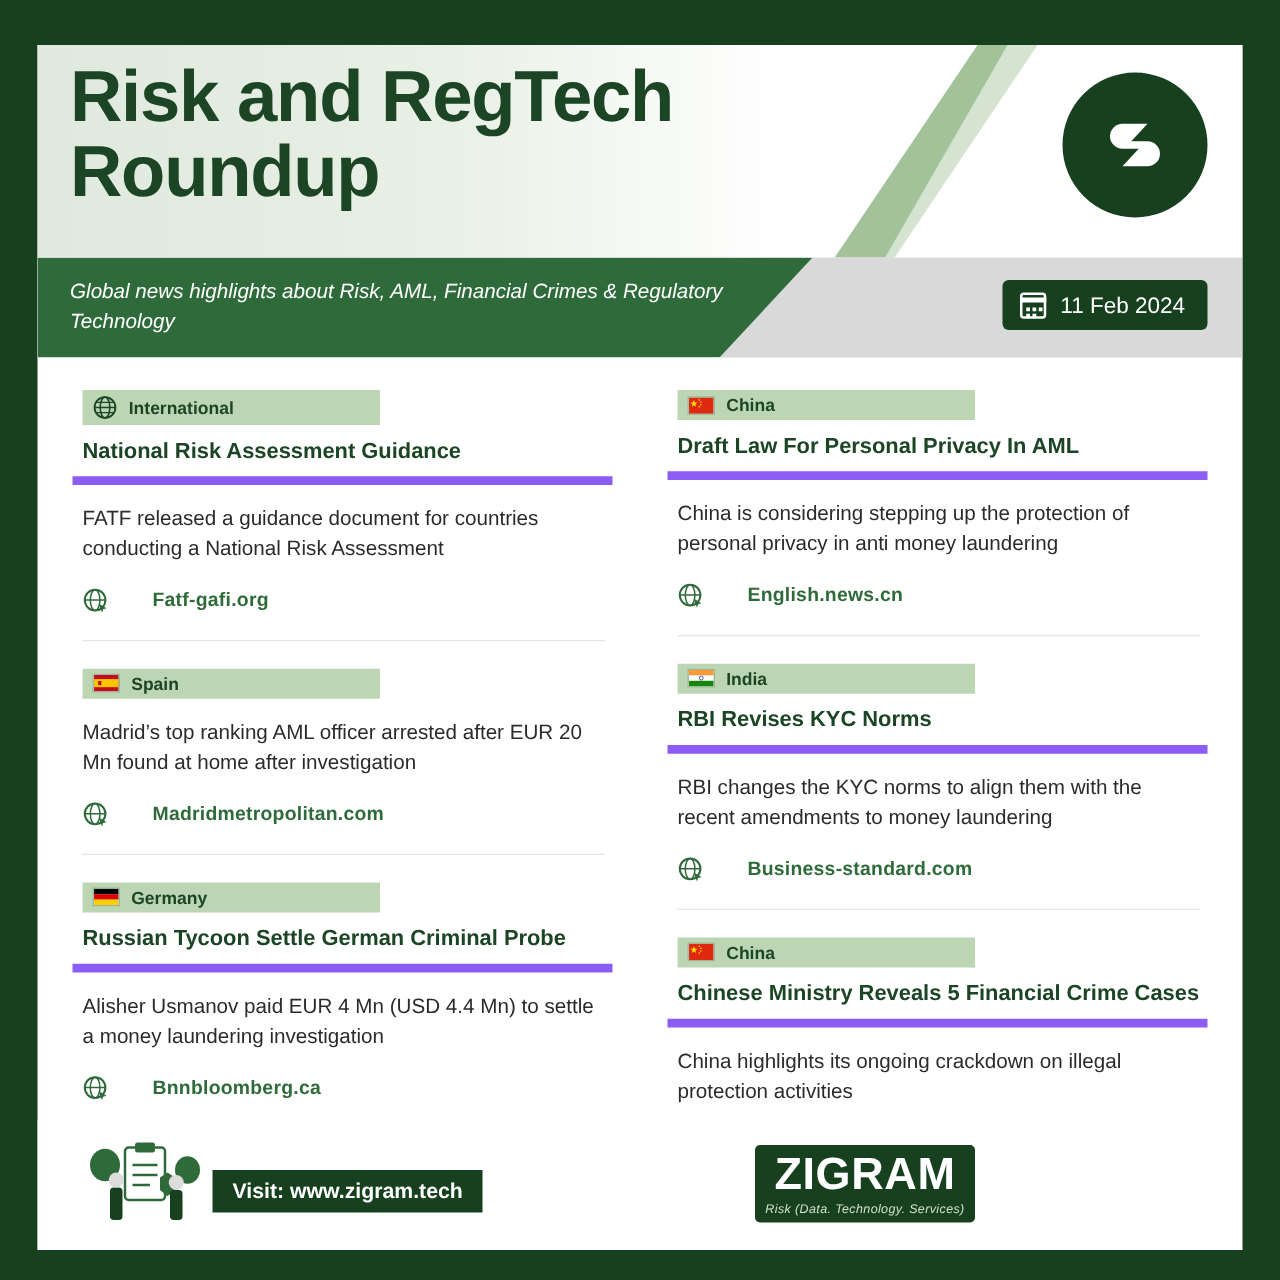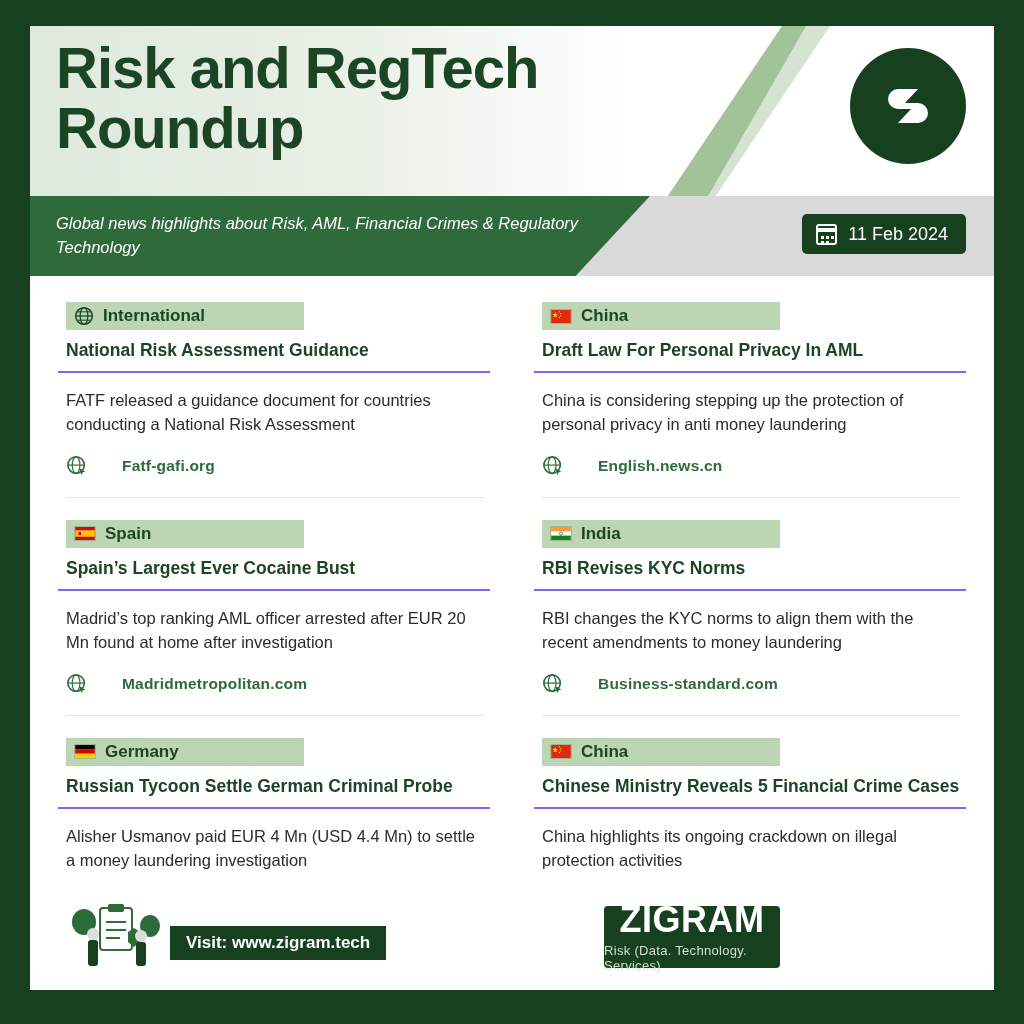--- a/index.html
+++ b/index.html
@@ -4,21 +4,21 @@
 <style>
   * { box-sizing: border-box; margin: 0; padding: 0; }
   html, body {
     width: 1024px; height: 1024px;
     background: #17401f;
     font-family: "Liberation Sans", sans-serif;
     overflow: hidden;
   }
   #card {
     position: absolute;
-    left: 30px; top: 26px;
+    left: 30px; top: 36px;
     width: 964px; height: 964px;
     background: #ffffff;
     overflow: hidden;
   }
 
   
   .header {
     position: relative;
     height: 170px;
     background: #ffffff;
@@ -126,40 +126,40 @@
   .tag-row {
     display: flex; align-items: center;
     gap: 9px;
     background: #bcd6b4;
     padding: 4px 10px 4px 8px;
     width: fit-content;
     min-width: 238px;
     margin-left: 8px;
   }
   .tag-label {
-    font-size: 17px;
+    font-size: 14px;
     font-weight: bold;
     color: #1b4524;
   }
   .flag {
     width: 22px; height: 15px;
     flex: 0 0 auto;
     border: 1px solid rgba(0,0,0,.15);
     display: block;
   }
   .globe-tag {
     width: 20px; height: 20px; flex:0 0 auto;
   }
 
   .headline {
     font-size: 17.5px;
     font-weight: bold;
     color: #1b4524;
     padding: 10px 4px 10px 8px;
-    border-bottom: 2px solid #8b5cf6;
+    border-bottom: 7px solid #8b5cf6;
     line-height: 1.2;
     white-space: nowrap;
   }
   .summary {
     font-size: 16.5px;
     color: #2b2b2b;
     line-height: 1.45;
     padding: 16px 6px 0 8px;
   }
   .source {
@@ -203,21 +203,21 @@
     background: #17401f;
     border-radius: 4px;
     display: flex; flex-direction: column;
     align-items: center; justify-content: center;
   }
   .zigram-word {
     font-size: 36px; font-weight: bold; color: #ffffff; letter-spacing: .5px;
     line-height: 1;
   }
   .zigram-tag {
-    font-size: 13px; color: #cfe0cb; margin-top: 5px; letter-spacing: .3px;
+    font-size: 10px; color: #cfe0cb; margin-top: 5px; letter-spacing: .3px; font-style: italic;
   }
   .mascot { position: absolute; left: 36px; bottom: 20px; }
 </style>
 </head>
 <body>
 
 <div id="card">
 
   <div class="header">
     <div class="header-tint"></div>
@@ -273,21 +273,20 @@
 
       <div class="item">
         <div class="tag-row">
           <svg class="flag" viewBox="0 0 30 20">
             <rect width="30" height="20" fill="#c60b1e"></rect>
             <rect y="5" width="30" height="10" fill="#ffc400"></rect>
             <rect x="5" y="7.5" width="4" height="5" fill="#c60b1e"></rect>
           </svg>
           <span class="tag-label">Spain</span>
         </div>
-        <div class="headline">Spain’s Largest Ever Cocaine Bust</div>
         <div class="summary">Madrid’s top ranking AML officer arrested after EUR 20 Mn found at home after investigation</div>
         <div class="source">
           <svg width="22" height="22" viewBox="0 0 24 24">
             <circle cx="11" cy="11" r="9" fill="none" stroke="#2f6b3a" stroke-width="1.8"></circle>
             <ellipse cx="11" cy="11" rx="4.2" ry="9" fill="none" stroke="#2f6b3a" stroke-width="1.3"></ellipse>
             <line x1="2" y1="11" x2="20" y2="11" stroke="#2f6b3a" stroke-width="1.3"></line>
             <path d="M14 14 l7 4 -3 1 -1 3 z" fill="#2f6b3a"></path>
           </svg>
           <span class="source-name">Madridmetropolitan.com</span>
         </div>

